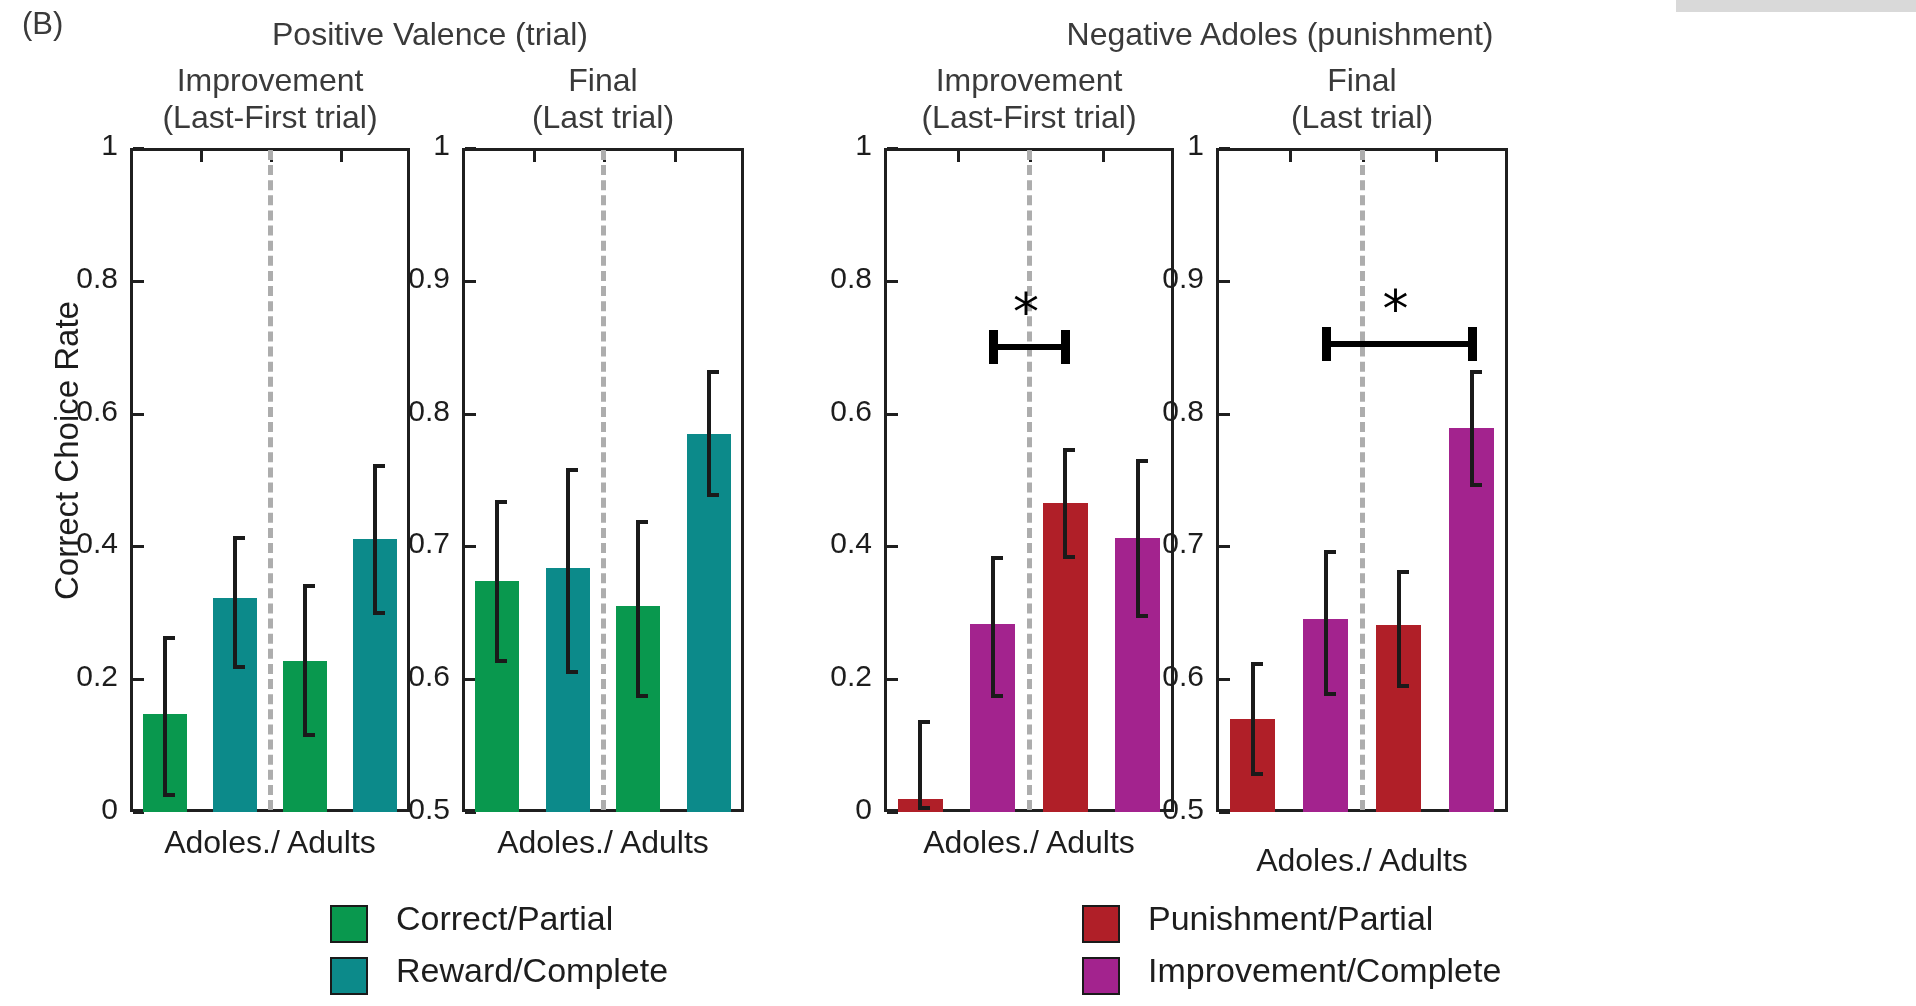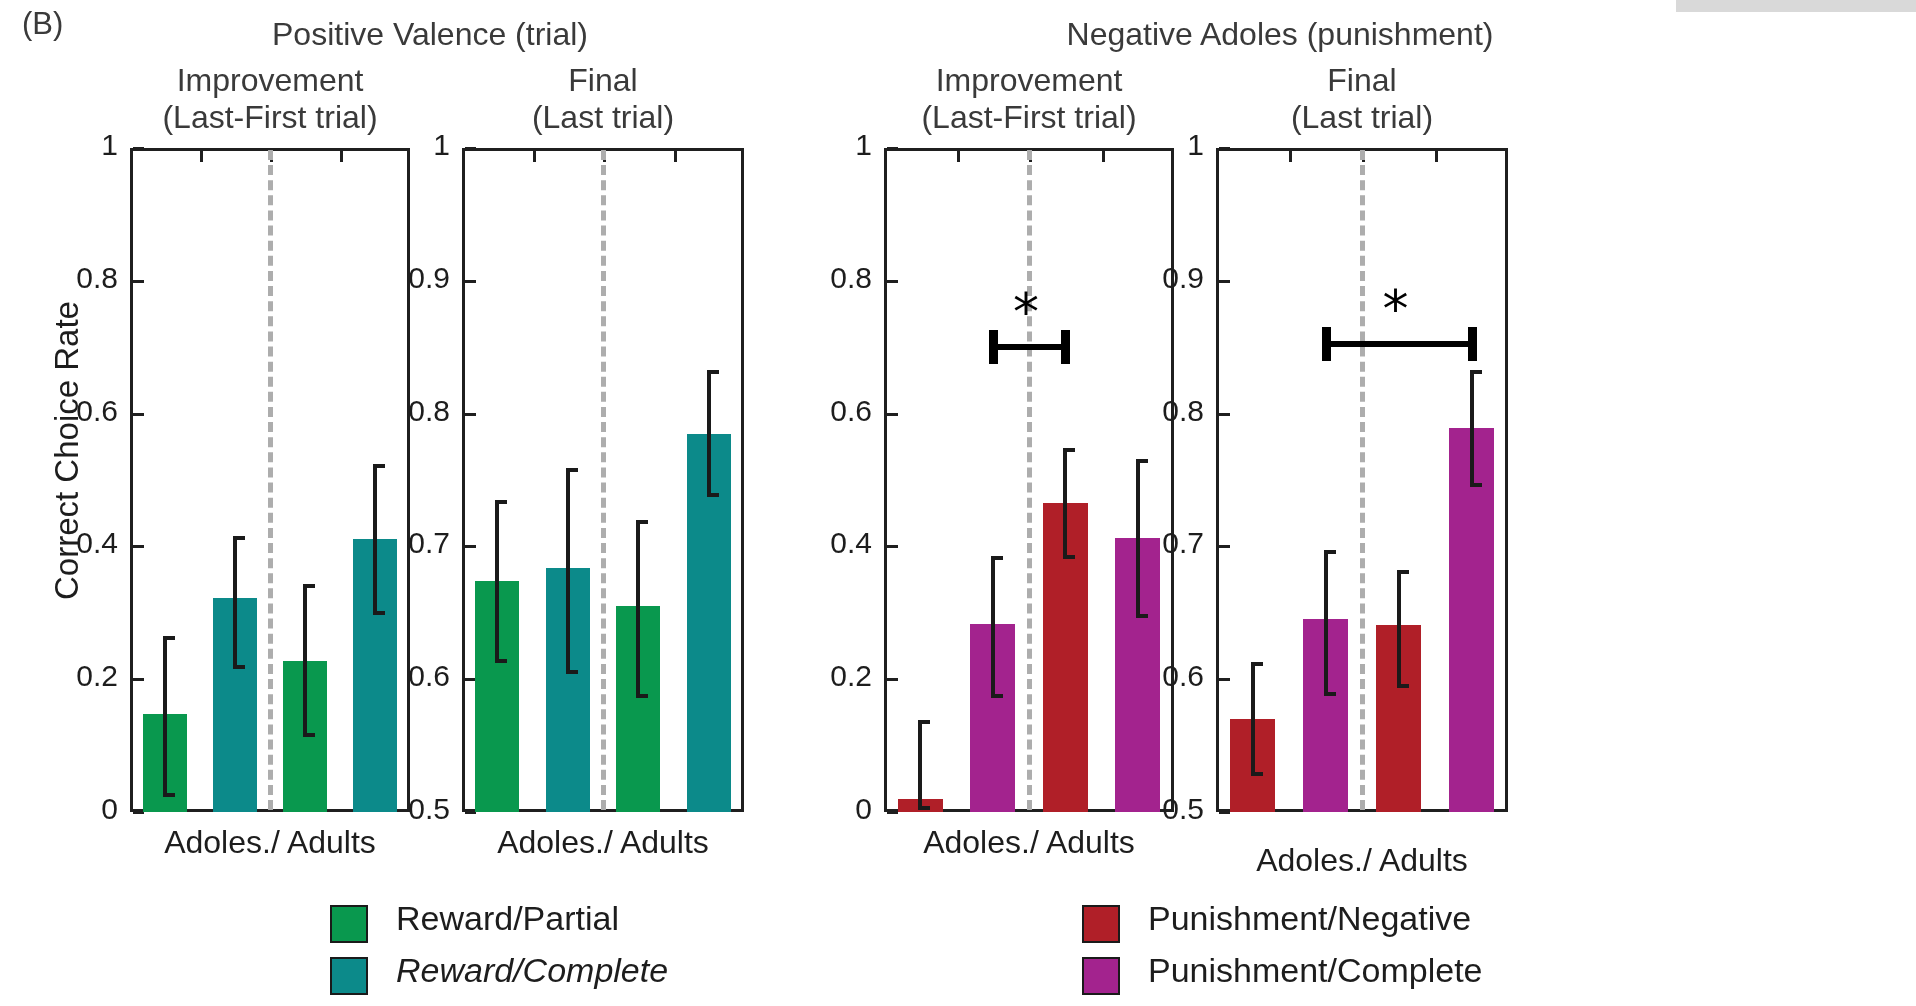--- a/index.html
+++ b/index.html
@@ -194,22 +194,22 @@
     <div class="divider" style="left: 1360px; top: 150px; height: 660px;"></div>
     <div class="sig-line" style="left: 1325.5px; top: 340.56px; width: 146px;"></div>
     <div class="sig-end" style="left: 1321.5px; top: 326.56px;"></div>
     <div class="sig-end" style="left: 1467.5px; top: 326.56px;"></div>
     <div class="sig-star" style="left: 1382.5px; top: 282.56px;">*</div>
     <div class="xcat" style="left: 1182px; top: 842px; width: 360px;">Adoles./ Adults</div>
   </div>
 
 <div id="legend-left">
     <div class="legend-swatch" style="left: 330px; top: 905px; background: rgb(9, 152, 78);"></div>
-    <div class="legend-text" style="left: 396px; top: 899px;">Reward/Partial</div>
+    <div class="legend-text" style="left: 396px; top: 899px;">Correct/Partial</div>
     <div class="legend-swatch" style="left: 330px; top: 957px; background: rgb(12, 138, 138);"></div>
-    <div class="legend-text" style="left: 396px; top: 951px; font-style: italic;">Reward/Complete</div>
+    <div class="legend-text" style="left: 396px; top: 951px;">Reward/Complete</div>
   </div>
 <div id="legend-right">
     <div class="legend-swatch" style="left: 1082px; top: 905px; background: rgb(176, 31, 40);"></div>
-    <div class="legend-text" style="left: 1148px; top: 899px;">Punishment/Negative</div>
+    <div class="legend-text" style="left: 1148px; top: 899px;">Punishment/Partial</div>
     <div class="legend-swatch" style="left: 1082px; top: 957px; background: rgb(163, 35, 142);"></div>
-    <div class="legend-text" style="left: 1148px; top: 951px;">Punishment/Complete</div>
+    <div class="legend-text" style="left: 1148px; top: 951px;">Improvement/Complete</div>
   </div>
 
 </body></html>

